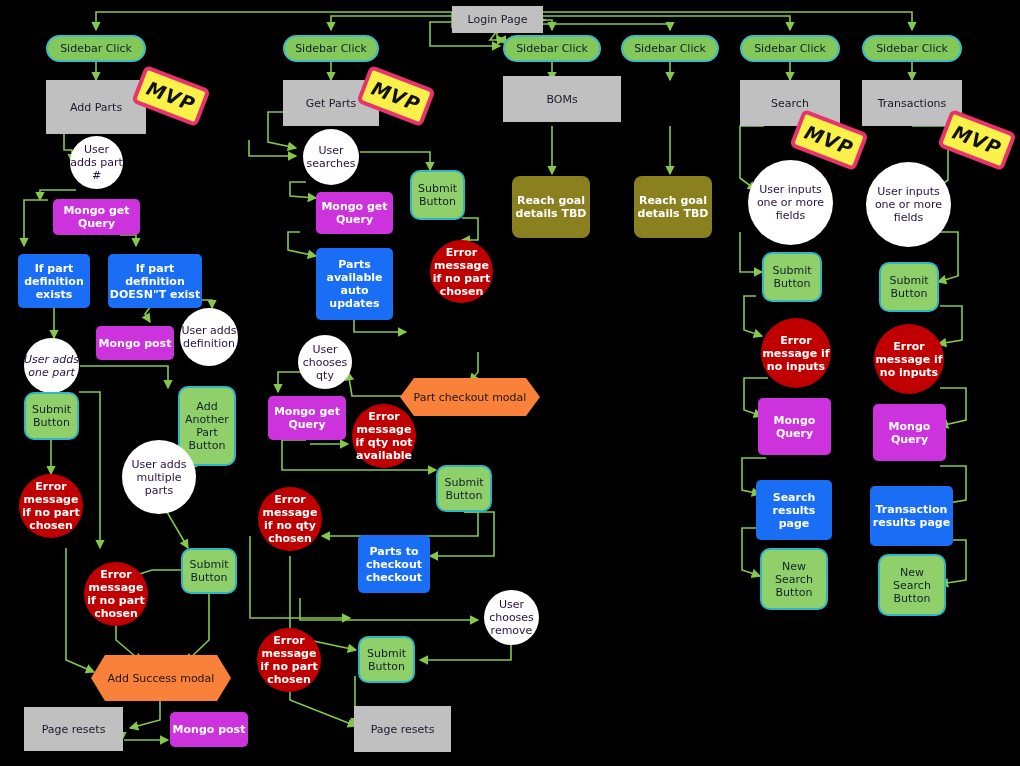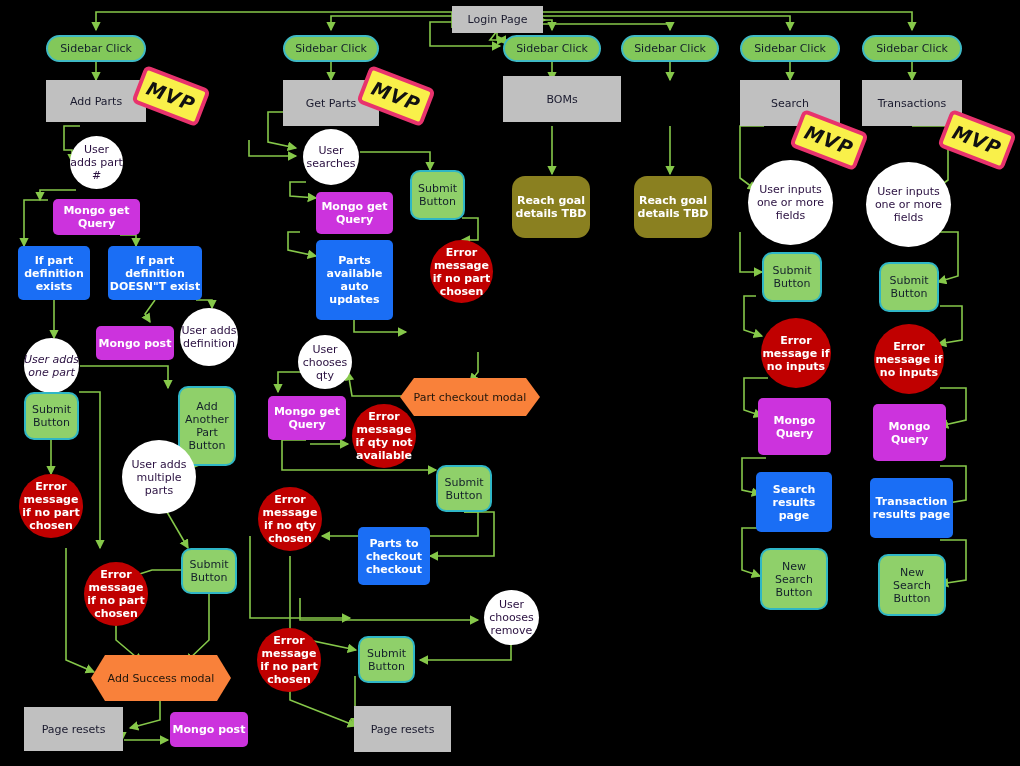--- a/index.html
+++ b/index.html
@@ -19,23 +19,23 @@
          border-radius:18px;}
   .greenbtn{background:#8fd06a;color:#14202b;border:2px solid #2fb6c6;
             border-radius:10px;}
   
   .circle{background:#ffffff;color:#2a1040;border-radius:50%;}
   
   .redcircle{background:#c00000;color:#fff;border-radius:50%;font-weight:bold;}
   
   .magenta{background:#cc33dd;color:#fff;border-radius:5px;font-weight:bold;}
   
-  .blue{background:#1a6ef5;color:#fff;border-radius:5px;font-weight:bold;}
-  
-  .olive{background:#8a8020;color:#fff;border-radius:13px;font-weight:bold;}
+  .blue{background:#1a6ef5;color:#fff;border-radius:5px;font-weight:bold;margin-top:8px;}
+  
+  .olive{background:#8a8020;color:#fff;border-radius:8px;font-weight:bold;}
   
   .hexa{background:#f9813a;color:#20160c;
         clip-path:polygon(10% 0,90% 0,100% 50%,90% 100%,10% 100%,0 50%);}
 
   .mvp{position:absolute;background:#f9f04a;color:#111;
        border:4px solid #e8336d;border-radius:6px;
        font-size:19px;font-weight:bold;font-style:italic;
        display:flex;align-items:center;justify-content:center;
        letter-spacing:1px;}
 </style>
@@ -135,21 +135,21 @@
 
   <div class="node grey" style="left:452px;top:6px;width:91px;height:27px;">Login Page</div>
 
   <div class="node green" style="left:46px;top:35px;width:100px;height:27px;">Sidebar Click</div>
   <div class="node green" style="left:283px;top:35px;width:96px;height:27px;">Sidebar Click</div>
   <div class="node green" style="left:503px;top:35px;width:98px;height:27px;">Sidebar Click</div>
   <div class="node green" style="left:621px;top:35px;width:98px;height:27px;">Sidebar Click</div>
   <div class="node green" style="left:740px;top:35px;width:100px;height:27px;">Sidebar Click</div>
   <div class="node green" style="left:862px;top:35px;width:100px;height:27px;">Sidebar Click</div>
 
-  <div class="node grey" style="left:46px;top:80px;width:100px;height:42px;">Add Parts</div>
+  <div class="node grey" style="left:46px;top:80px;width:100px;height:54px;">Add Parts</div>
   <div class="node grey" style="left:283px;top:80px;width:96px;height:46px;">Get Parts</div>
   <div class="node grey" style="left:503px;top:76px;width:118px;height:46px;">BOMs</div>
   <div class="node grey" style="left:740px;top:80px;width:100px;height:46px;">Search</div>
   <div class="node grey" style="left:862px;top:80px;width:100px;height:46px;">Transactions</div>
 
   <div class="mvp" style="left:136px;top:76px;width:62px;height:32px;
        transform:rotate(21deg);">MVP</div>
   <div class="mvp" style="left:361px;top:76px;width:62px;height:32px;
        transform:rotate(21deg);">MVP</div>
   <div class="mvp" style="left:794px;top:120px;width:62px;height:32px;
@@ -169,21 +169,21 @@
   <div class="node redcircle" style="left:19px;top:474px;width:64px;height:64px;">Error message if no part chosen</div>
   <div class="node circle" style="left:122px;top:440px;width:74px;height:74px;">User adds multiple parts</div>
   <div class="node greenbtn" style="left:181px;top:548px;width:56px;height:46px;">Submit Button</div>
   <div class="node redcircle" style="left:84px;top:562px;width:64px;height:64px;">Error message if no part chosen</div>
   <div class="node hexa" style="left:91px;top:655px;width:140px;height:46px;">Add Success modal</div>
   <div class="node grey" style="left:24px;top:707px;width:99px;height:44px;">Page resets</div>
   <div class="node magenta" style="left:170px;top:712px;width:78px;height:35px;">Mongo post</div>
 
   <div class="node circle" style="left:303px;top:129px;width:56px;height:56px;">User searches</div>
   <div class="node magenta" style="left:316px;top:192px;width:77px;height:42px;">Mongo get Query</div>
-  <div class="node blue" style="left:316px;top:240px;width:77px;height:80px;">Parts available auto updates</div>
+  <div class="node blue" style="left:316px;top:240px;width:77px;height:72px;">Parts available auto updates</div>
   <div class="node greenbtn" style="left:410px;top:170px;width:55px;height:50px;">Submit Button</div>
   <div class="node redcircle" style="left:430px;top:240px;width:63px;height:63px;">Error message if no part chosen</div>
   <div class="node hexa" style="left:400px;top:378px;width:140px;height:38px;">Part checkout modal</div>
   <div class="node circle" style="left:298px;top:335px;width:54px;height:54px;">User chooses qty</div>
   <div class="node magenta" style="left:268px;top:396px;width:78px;height:44px;">Mongo get Query</div>
   <div class="node redcircle" style="left:352px;top:404px;width:64px;height:64px;">Error message if qty not available</div>
   <div class="node greenbtn" style="left:436px;top:465px;width:56px;height:47px;">Submit Button</div>
   <div class="node redcircle" style="left:258px;top:487px;width:64px;height:64px;">Error message if no qty chosen</div>
   <div class="node blue" style="left:358px;top:527px;width:72px;height:58px;">Parts to checkout checkout</div>
   <div class="node circle" style="left:484px;top:590px;width:55px;height:55px;">User chooses remove</div>

